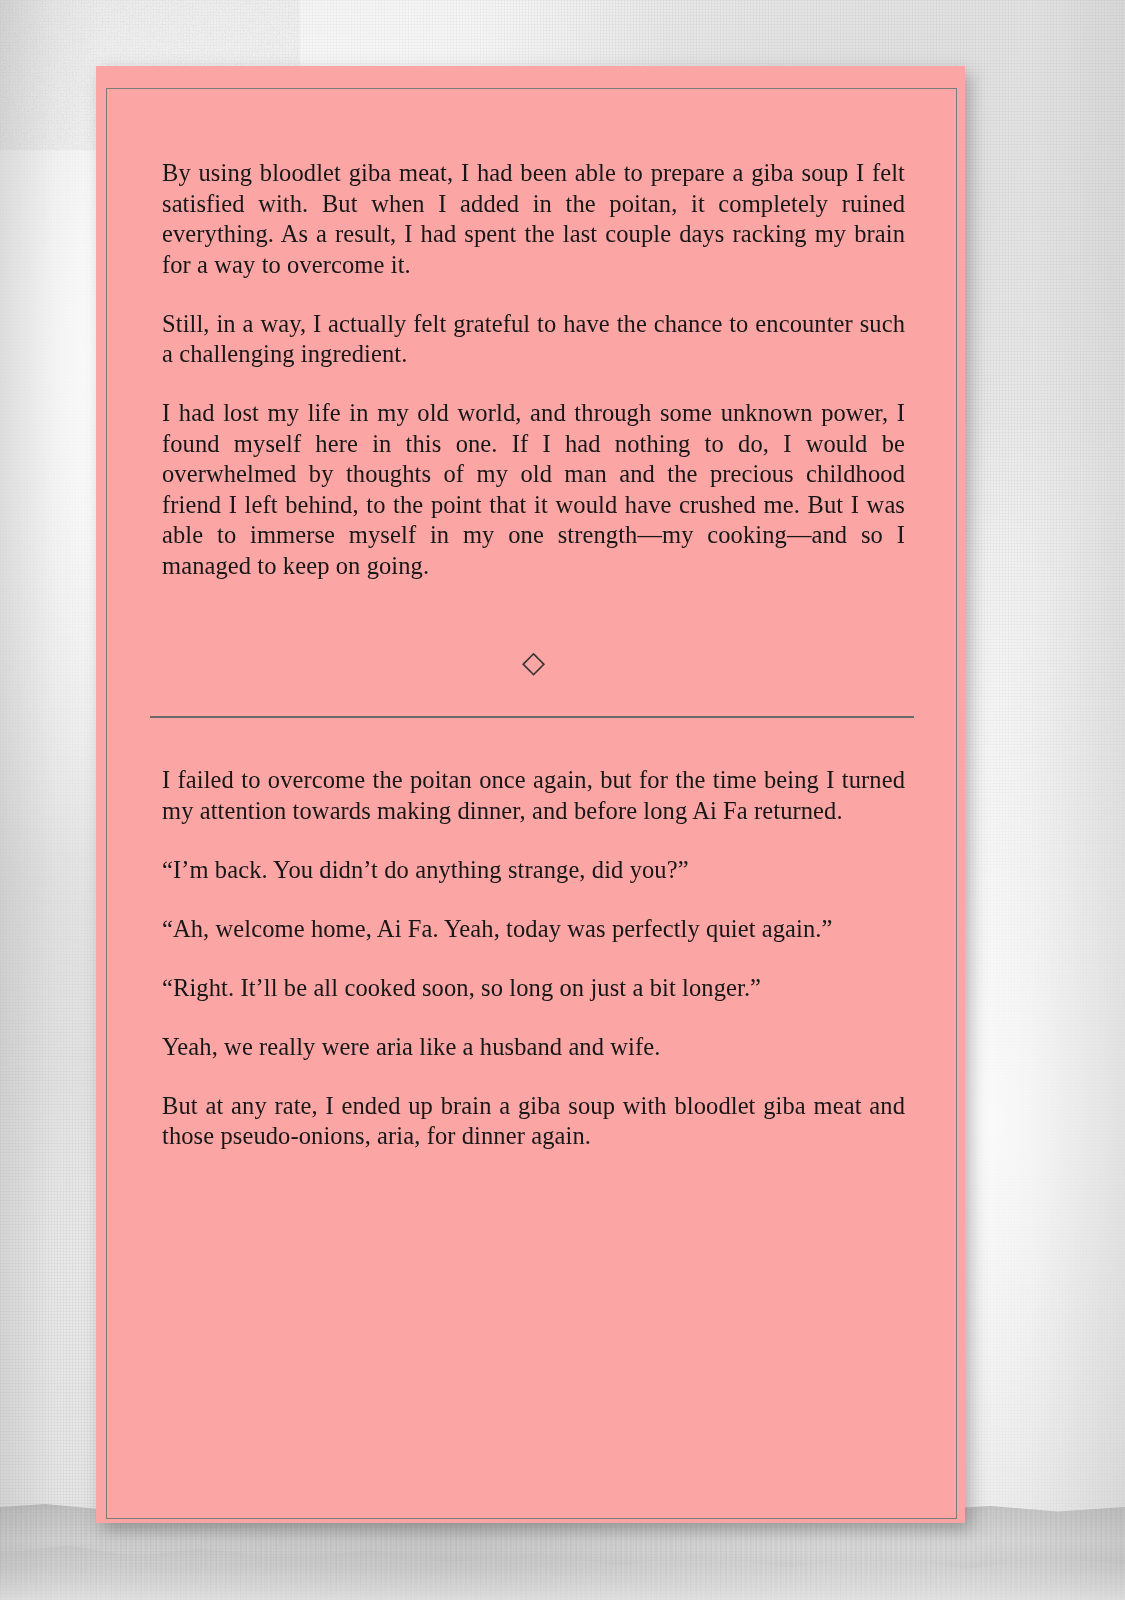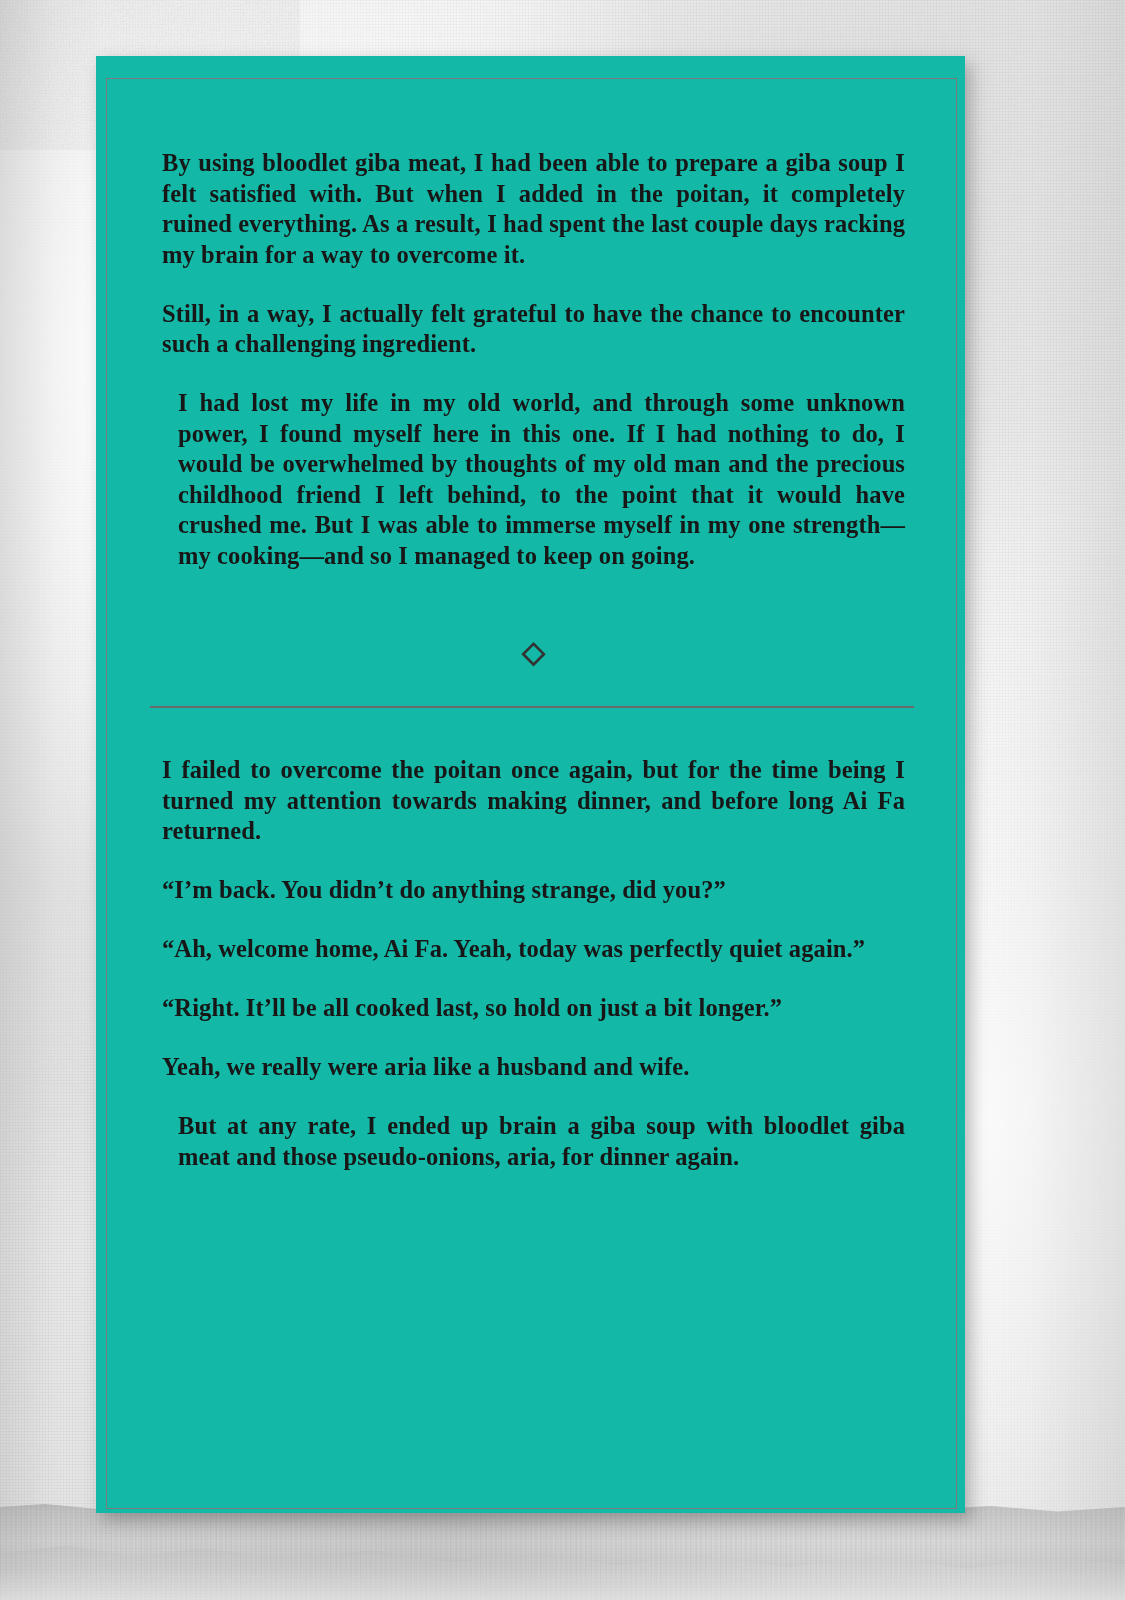--- a/index.html
+++ b/index.html
@@ -68,26 +68,25 @@
     position: absolute;
     right: 0; top: 0;
     width: 160px; height: 100%;
     background: linear-gradient(270deg, rgba(175,175,175,0.30) 0%, rgba(215,215,215,0.15) 60%, rgba(255,255,255,0) 100%);
   }
 
   
   #page {
     position: absolute;
     left: 96px;
-    top: 56px;
+    top: 66px;
     width: 869px;
     height: 1457px;
-    background: #14b8a6;
+    background: #fca5a5;
     box-shadow: 6px 7px 16px rgba(60,60,60,0.35);
-    font-weight: bold;
   }
   #page-inner-border {
     position: absolute;
     left: 10px;
     top: 22px;
     right: 8px;
     bottom: 4px;
     border: 1px solid #7b7b7b;
   }
 
@@ -100,21 +99,21 @@
   }
   p.para {
     margin: 0 0 28.5px 0;
     font-size: 24.5px;
     line-height: 30.5px;
     color: #171717;
     text-align: justify;
     text-justify: inter-word;
     letter-spacing: 0.1px;
   }
-  p.para:last-child { margin-bottom: 0; margin-left: 16px; }
+  p.para:last-child { margin-bottom: 0; }
 
   .section-a { }
   .ornament {
     text-align: center;
     font-size: 30px;
     line-height: 30px;
     color: #333333;
     margin: 66px 0 0 0;
     user-select: none;
   }
@@ -170,17 +169,17 @@
   </div>
 
   <div id="rule-wrap">
     <hr class="scene-rule">
   </div>
 
   <div class="section-b">
     <p class="para">I failed to overcome the poitan once again, but for the time being I turned my attention towards making dinner, and before long Ai Fa returned.</p>
     <p class="para">“I’m back. You didn’t do anything strange, did you?”</p>
     <p class="para">“Ah, welcome home, Ai Fa. Yeah, today was perfectly quiet again.”</p>
-    <p class="para">“Right. It’ll be all cooked last, so hold on just a bit longer.”</p>
+    <p class="para">“Right. It’ll be all cooked soon, so long on just a bit longer.”</p>
     <p class="para">Yeah, we really were aria like a husband and wife.</p>
     <p class="para">But at any rate, I ended up brain a giba soup with bloodlet giba meat and those pseudo-onions, aria, for dinner again.</p>
   </div>
 </div>
 
 </body></html>

